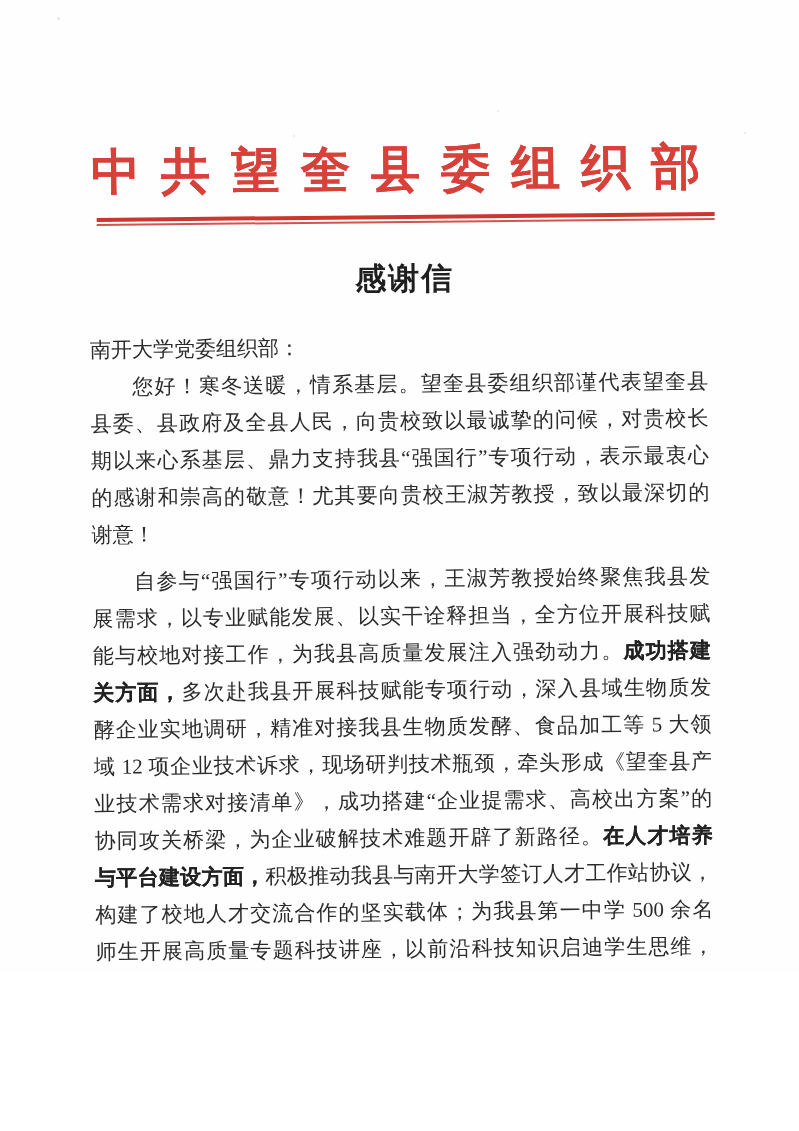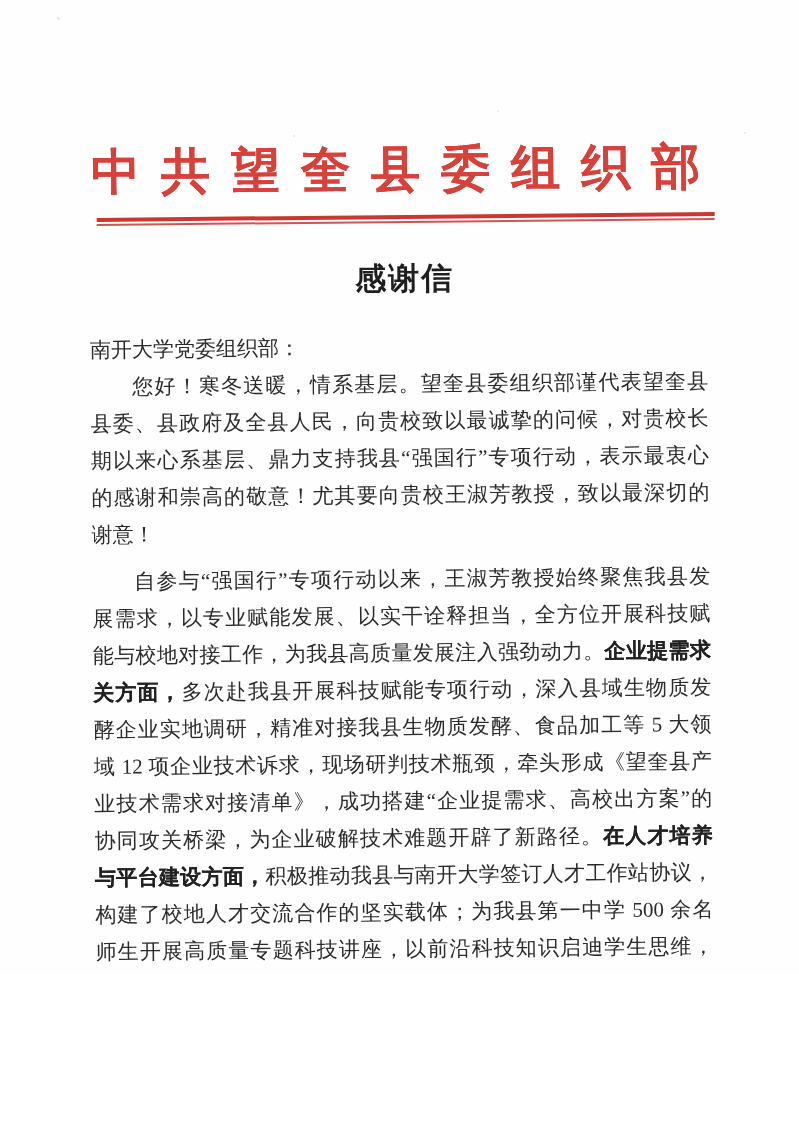--- a/index.html
+++ b/index.html
@@ -69,21 +69,21 @@
 
     <div class="letter-body" id="letter-body">
         <div class="line end"><span>南开大学党委组织部：</span></div>
         <div class="line ind"><span>您好！寒冬送暖，情系基层。望奎县委组织部谨代表望奎县</span></div>
         <div class="line"><span>县委、县政府及全县人民，向贵校致以最诚挚的问候，对贵校长</span></div>
         <div class="line"><span>期以来心系基层、鼎力支持我县“强国行”专项行动，表示最衷心</span></div>
         <div class="line"><span>的感谢和崇高的敬意！尤其要向贵校王淑芳教授，致以最深切的</span></div>
         <div class="line end"><span>谢意！</span></div>
         <div class="line ind gap"><span>自参与“强国行”专项行动以来，王淑芳教授始终聚焦我县发</span></div>
         <div class="line"><span>展需求，以专业赋能发展、以实干诠释担当，全方位开展科技赋</span></div>
-        <div class="line"><span>能与校地对接工作，为我县高质量发展注入强劲动力。</span><b>企业提需求</b></div>
+        <div class="line"><span>能与校地对接工作，为我县高质量发展注入强劲动力。</span><b>成功搭建</b></div>
         <div class="line"><b>关方面，</b><span>多次赴我县开展科技赋能专项行动，深入县域生物质发</span></div>
         <div class="line"><span>酵企业实地调研，精准对接我县生物质发酵、食品加工等 5 大领</span></div>
         <div class="line"><span>域 12 项企业技术诉求，现场研判技术瓶颈，牵头形成《望奎县产</span></div>
         <div class="line"><span>业技术需求对接清单》，成功搭建“企业提需求、高校出方案”的</span></div>
         <div class="line"><span>协同攻关桥梁，为企业破解技术难题开辟了新路径。</span><b>在人才培养</b></div>
         <div class="line"><b>与平台建设方面，</b><span>积极推动我县与南开大学签订人才工作站协议，</span></div>
         <div class="line"><span>构建了校地人才交流合作的坚实载体；为我县第一中学 500 余名</span></div>
         <div class="line"><span>师生开展高质量专题科技讲座，以前沿科技知识启迪学生思维，</span></div>
         <div class="line end"><span>激发青少年科学探索热情。</span></div>
       </div>

